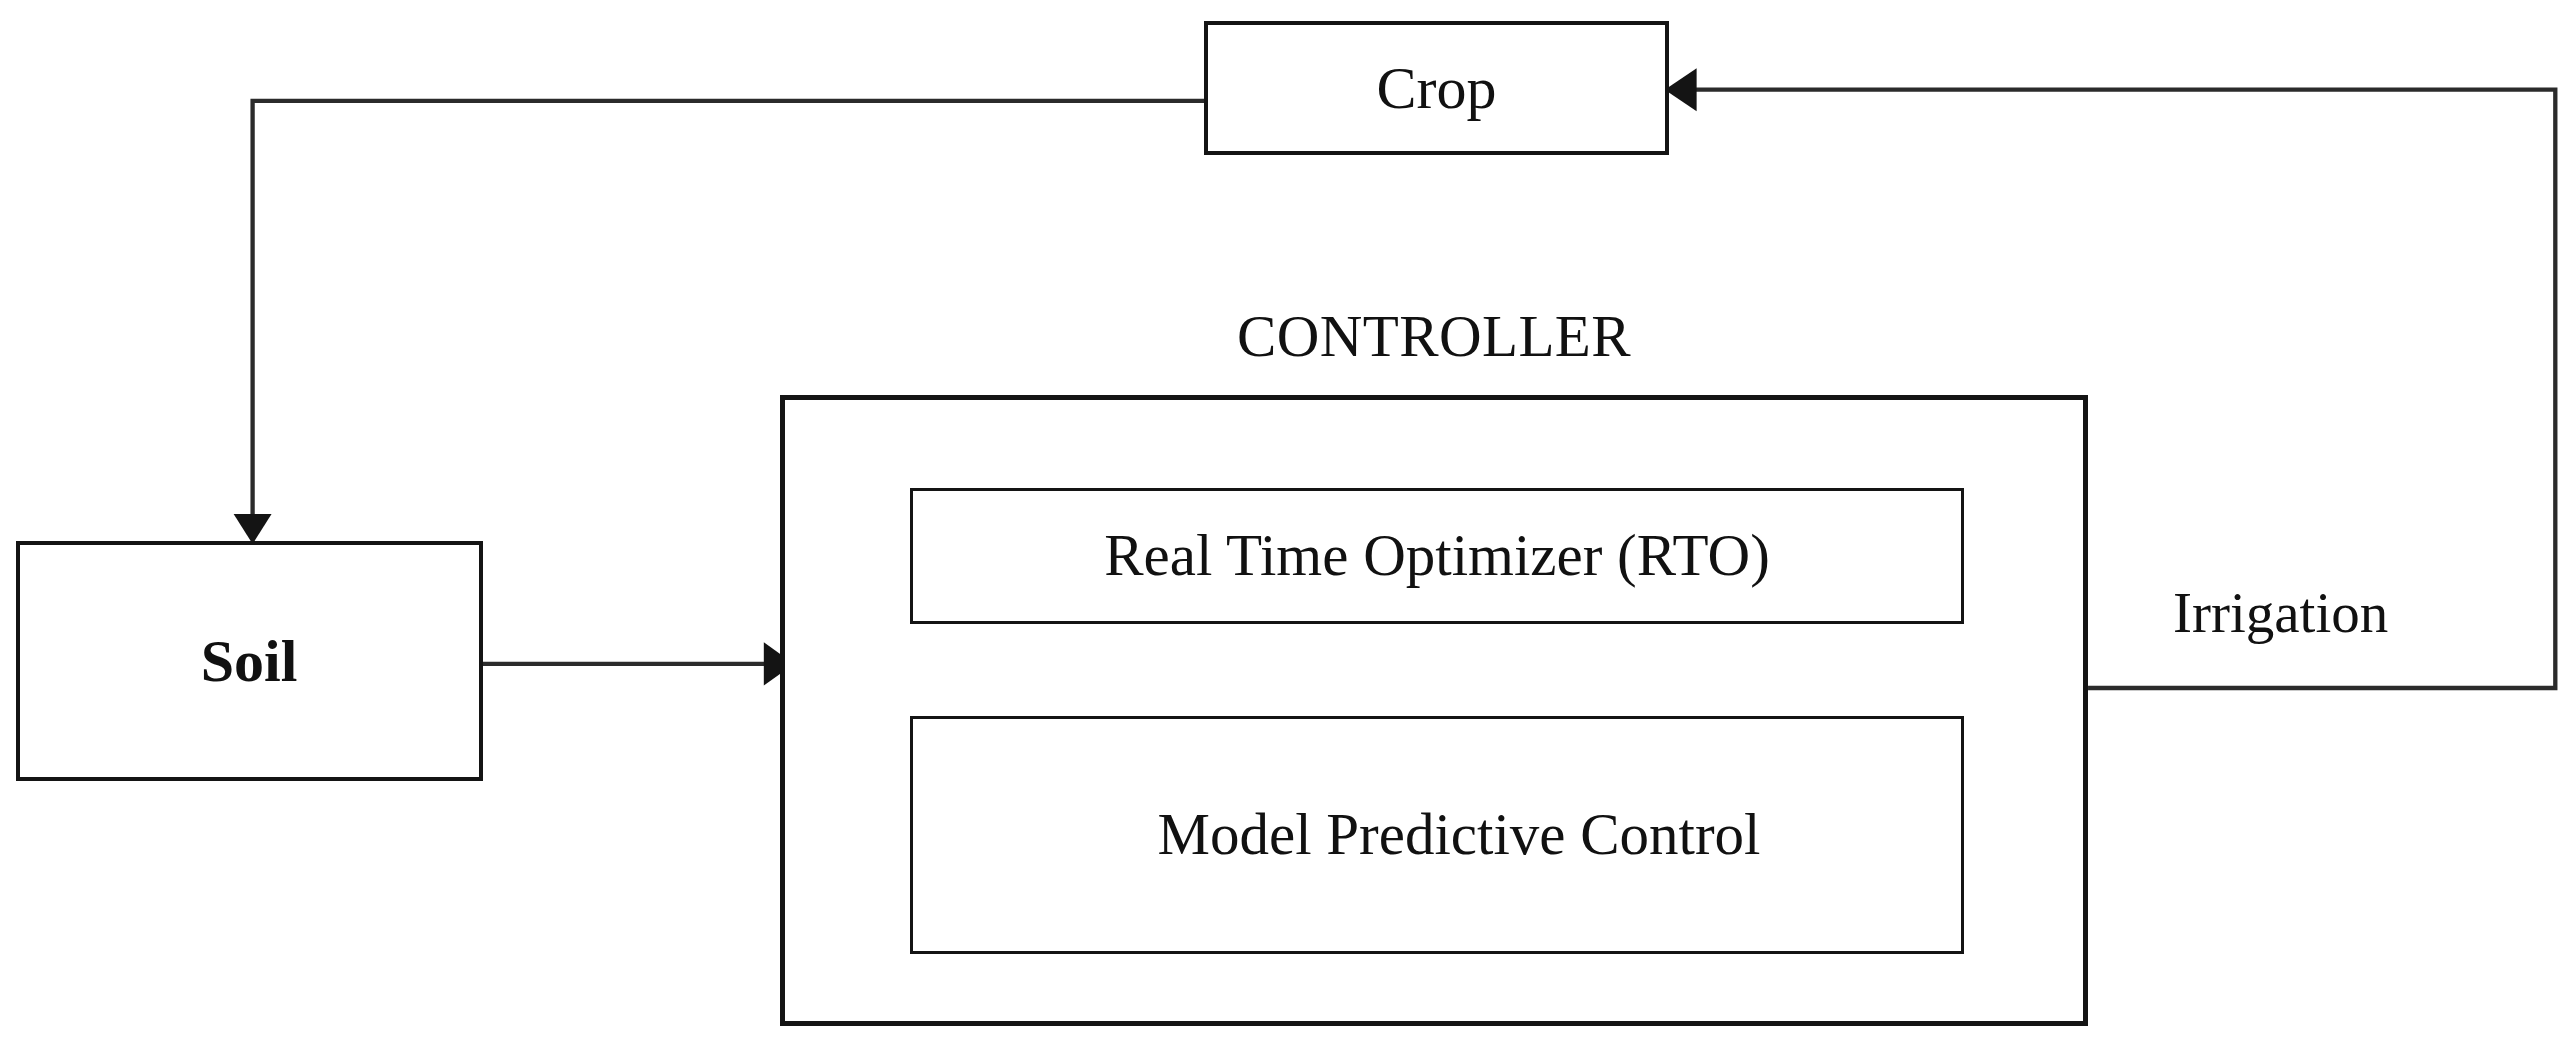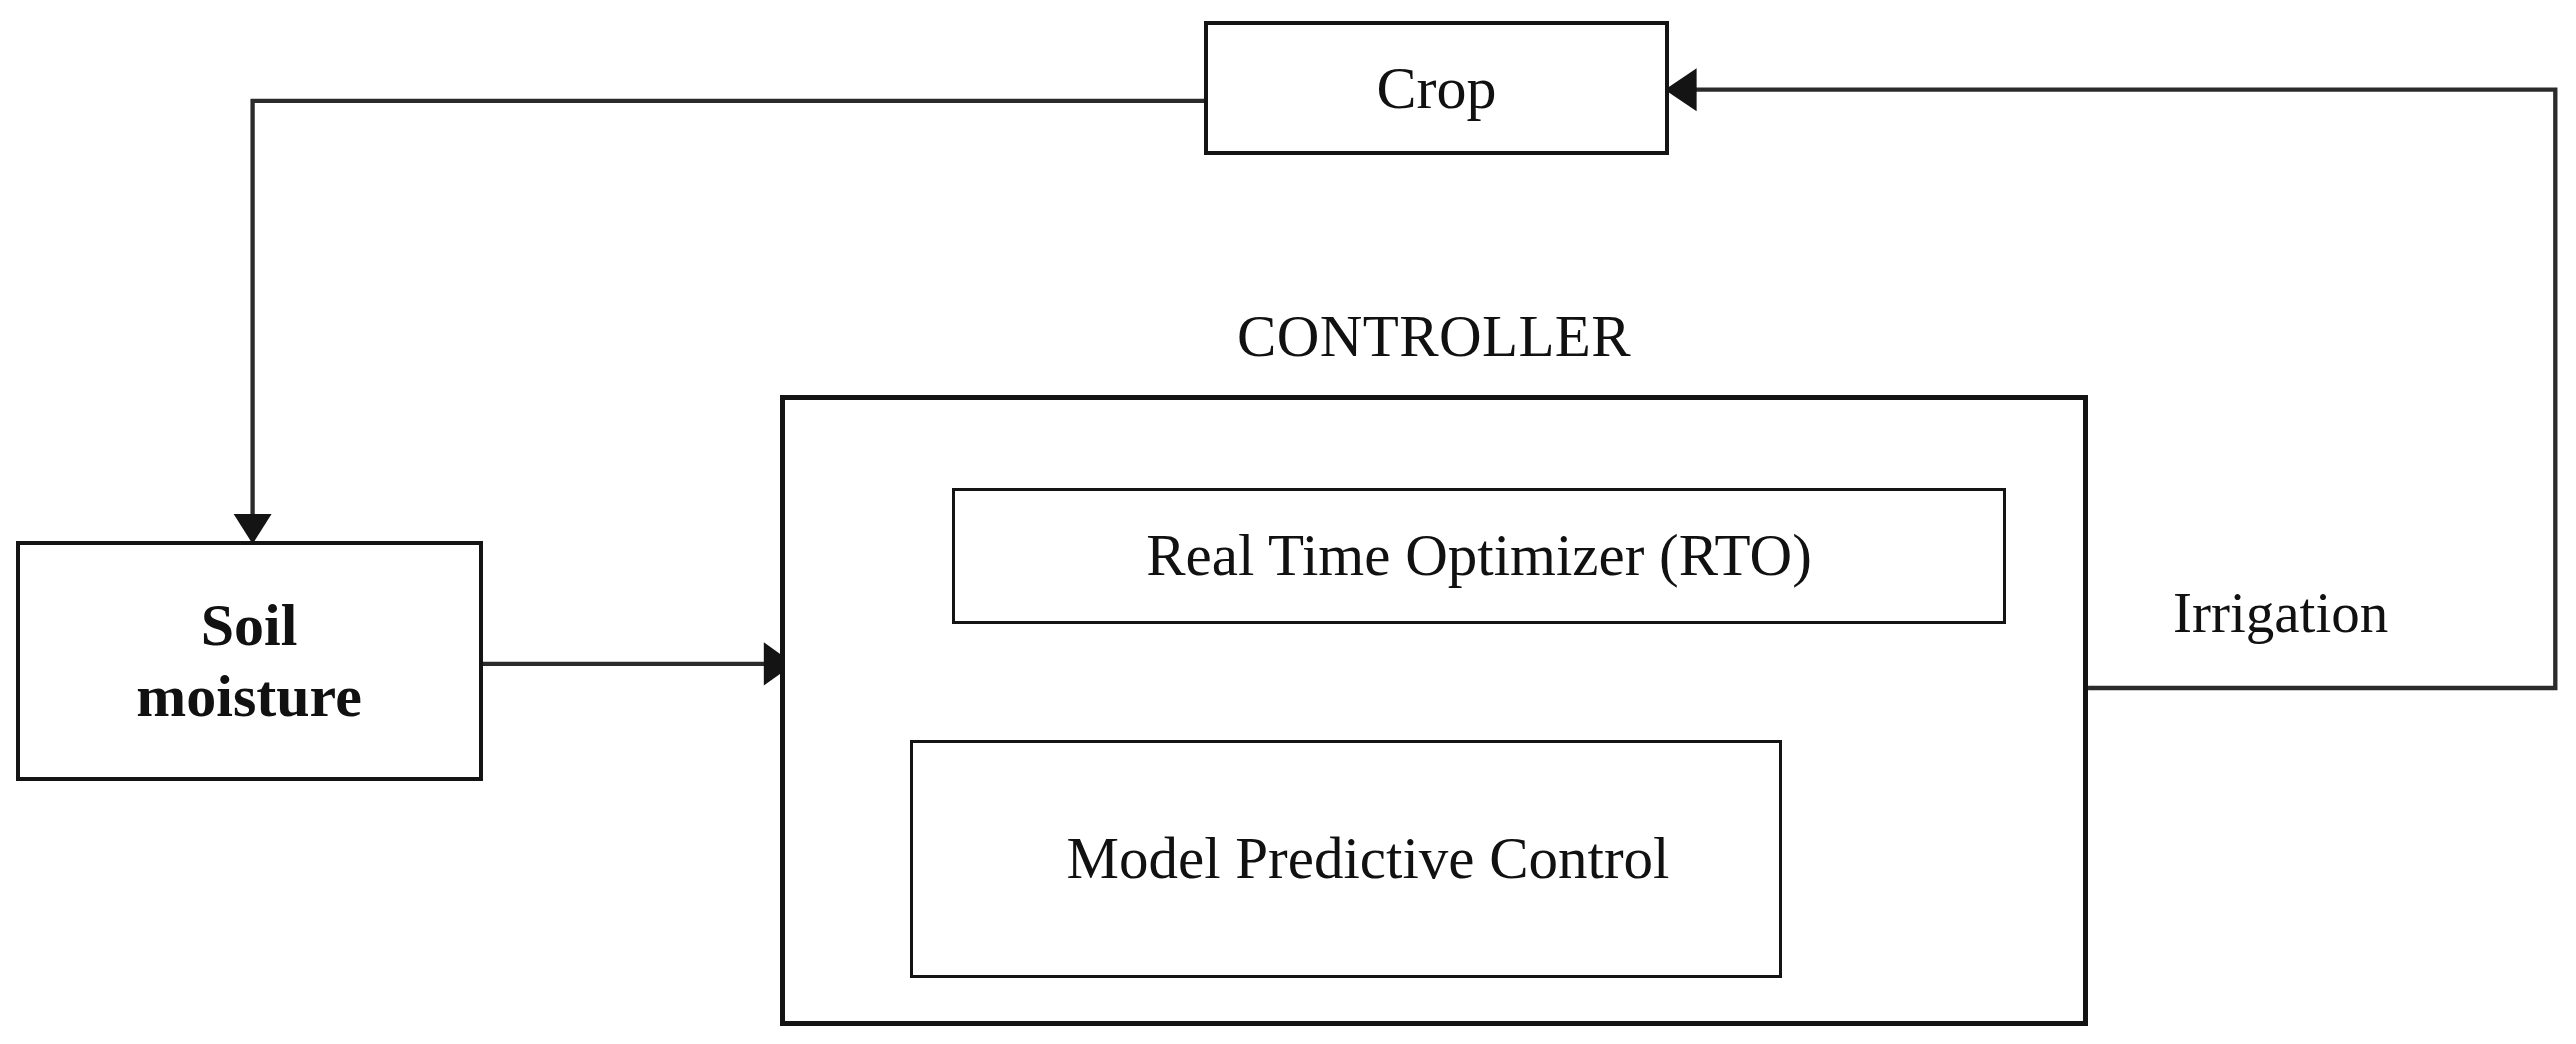--- a/index.html
+++ b/index.html
@@ -61,30 +61,30 @@
     font-weight: bold;
   }
   #controller-box {
     left: 780px;
     top: 395px;
     width: 1308px;
     height: 631px;
     border-width: 5.2px;
   }
   #rto-box {
-    left: 952px;
+    left: 910px;
     top: 488px;
     width: 1054px;
     height: 136px;
     font-size: 59px;
   }
   #mpc-box {
     left: 910px;
-    top: 740px;
-    width: 872px;
+    top: 716px;
+    width: 1054px;
     height: 238px;
     font-size: 59px;
     padding-left: 44px;
   }
   #controller-label {
     left: 780px;
     top: 303px;
     width: 1308px;
     font-size: 59px;
     letter-spacing: 0.4px;
@@ -127,21 +127,20 @@
     </g>
   </svg>
 
   <div class="box" id="crop-box">
     <span>Crop</span>
   </div>
 
   <div class="box" id="soil-box">
     <span>
       <span>Soil</span><br>
-      <span>moisture</span>
     </span>
   </div>
 
   <div class="plain-label" id="controller-label">CONTROLLER</div>
 
   <div class="box" id="controller-box"></div>
 
   <div class="box box-thin" id="rto-box">
     <span>Real Time Optimizer (RTO)</span>
   </div>

